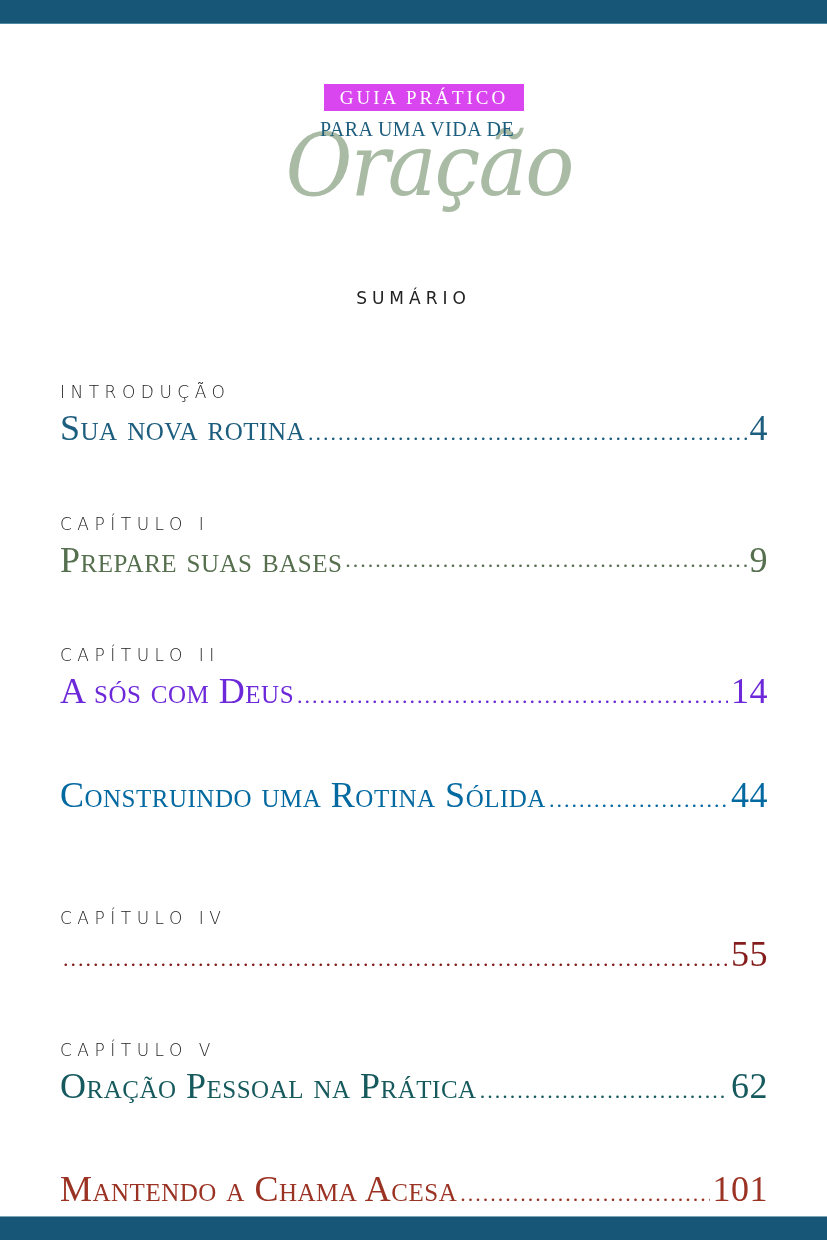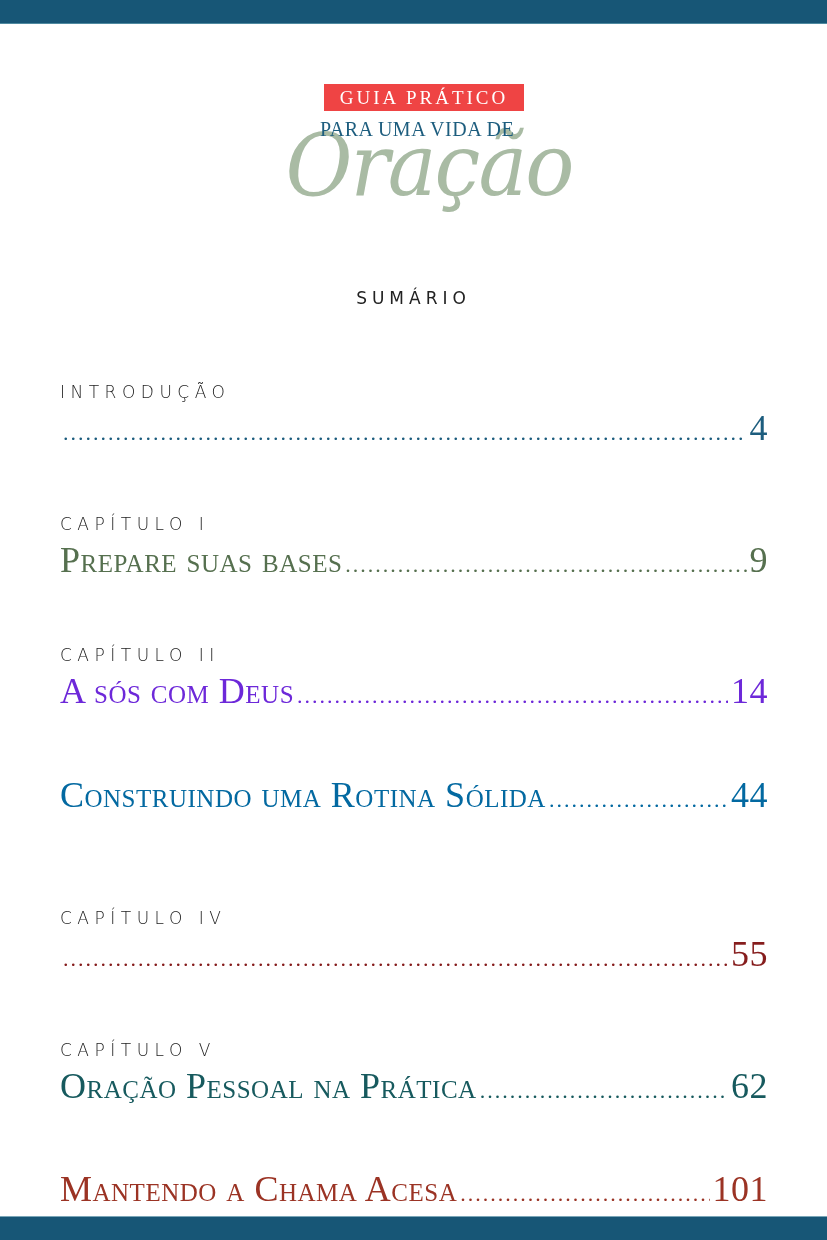--- a/index.html
+++ b/index.html
@@ -7,21 +7,21 @@
     width: 827px; height: 1240px; position: relative; overflow: hidden;
     background: #ffffff;
   }
   .bar { position: absolute; left: 0; width: 827px; background: #175676; }
   .bar.top { top: 0; height: 23px; border-bottom: 1px solid #4f8aa0; }
   .bar.bottom { top: 1216px; height: 24px; border-top: 1px solid #7aa6b8; }
 
   .logo { position: absolute; left: 270px; top: 80px; width: 300px; height: 150px; }
   .logo-badge {
     position: absolute; left: 54px; top: 4px; width: 200px; height: 27px;
-    background: #ef4444; color: #ffffff;
+    background: #d946ef; color: #ffffff;
     font-family: "Liberation Serif", serif; font-size: 19px; letter-spacing: 3px;
     text-align: center; line-height: 27px;
   }
   .logo-sub {
     position: absolute; left: 50px; top: 38px; width: 210px; 
     color: #1d5d7e; font-family: Liberation Serif, serif; font-size: 20px; letter-spacing: 0.5px;
     z-index: 2;
   }
   .logo-script {
     position: absolute; left: 8px; top: 30px; width: 300px;
@@ -64,27 +64,28 @@
   <div class="logo-badge">GUIA PRÁTICO</div>
   <div class="logo-sub">PARA UMA VIDA DE</div>
 </div>
 
 <div class="summary-title">SUMÁRIO</div>
 
 <div class="toc">
   <div class="entry">
     <div class="label">INTRODUÇÃO</div>
     <div class="row" style="color: rgb(29, 93, 126);">
+      <span class="title">Sua nova rotina</span>
       <span class="dots">....................................................................................................</span>
       <span class="page">4</span>
     </div>
   </div>
   <div class="entry">
     <div class="label">CAPÍTULO I</div>
-    <div class="row" style="color: rgb(86, 112, 79);">
+    <div class="row" style="color: rgb(86, 112, 79); align-items: flex-end;">
       <span class="title">Prepare suas bases</span>
       <span class="dots">....................................................................................................</span>
       <span class="page">9</span>
     </div>
   </div>
   <div class="entry">
     <div class="label">CAPÍTULO II</div>
     <div class="row" style="color: #6d28d9;">
       <span class="title">A sós com Deus</span>
       <span class="dots">....................................................................................................</span>

